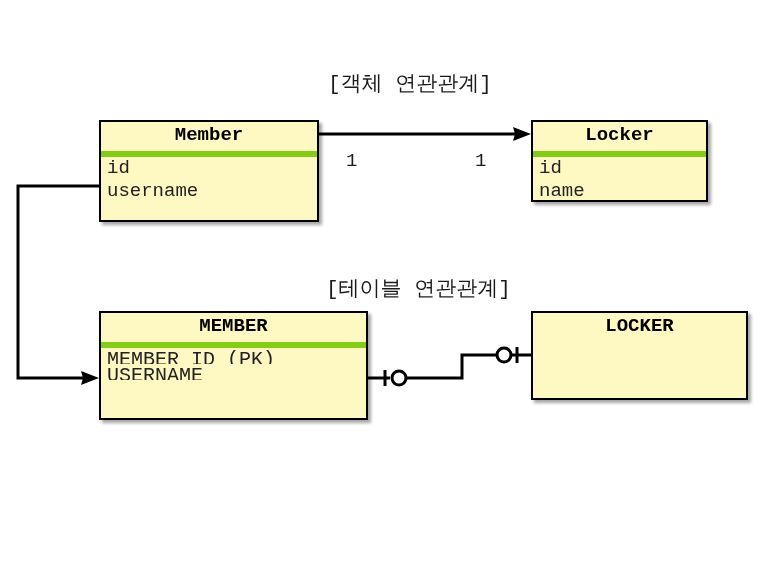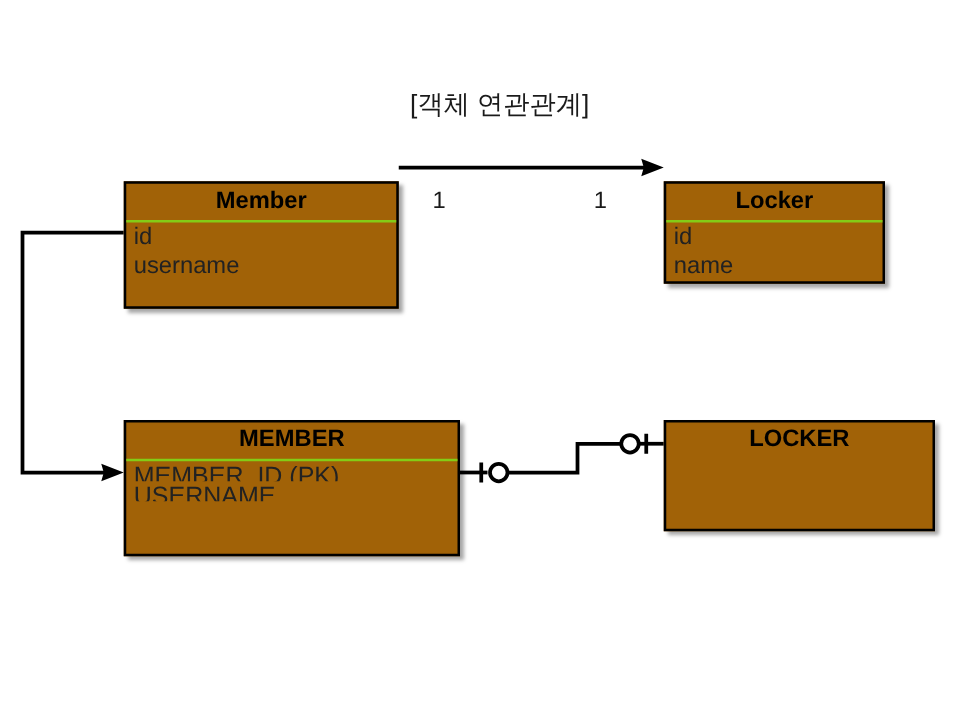--- a/index.html
+++ b/index.html
@@ -6,48 +6,47 @@
     margin: 0;
     padding: 0;
     background: #ffffff;
   }
   #canvas {
     position: relative;
     width: 779px;
     height: 564px;
     background: #ffffff;
     overflow: hidden;
-    font-family: Liberation Sans, sans-serif;
+    font-family: Liberation Mono, monospace;
   }
   svg.layer {
     position: absolute;
     left: 0;
     top: 0;
     width: 779px;
     height: 564px;
   }
   
   .box {
     position: absolute;
-    background: #a16207;
+    background: #fef9c3;
     border: 2px solid #000000;
     box-sizing: border-box;
     box-shadow: 3px 3px 3px rgba(0,0,0,0.35);
-    margin-top: 25px;
   }
   .box .title {
     text-align: center;
     font-weight: bold;
     color: #000000;
     box-sizing: border-box;
     white-space: nowrap;
     overflow: hidden;
   }
   .box .rowgroup {
-    border-top: 2px solid #84cc16;
+    border-top: 6px solid #84cc16;
     box-sizing: border-box;
   }
   .box .row {
     color: #222222;
     box-sizing: border-box;
     white-space: nowrap;
     overflow: hidden;
   }
   .box .row.bold {
     font-weight: bold;
@@ -106,20 +105,21 @@
 
       <circle cx="504" cy="355" r="7" fill="#ffffff" stroke="#000000" stroke-width="3"></circle>
       <line x1="511" y1="355" x2="531" y2="355" stroke="#000000" stroke-width="3"></line>
       <line x1="517" y1="347" x2="517" y2="363" stroke="#000000" stroke-width="3"></line>
     </g>
   </svg>
 
   <div class="caption" style="left:328px; top:69px;">[객체 연관관계]</div>
 
 
+  <div class="caption" style="left:326px; top:274px;">[테이블 연관관계]</div>
 
   <div class="mult" style="left:346px; top:150px;">1</div>
   <div class="mult" style="left:475px; top:150px;">1</div>
 
   <div class="box obj" style="left:99px; top:120px; width:220px; height:102px;">
     <div class="title">Member</div>
     <div class="rowgroup">
       <div class="row">id</div>
       <div class="row">username</div>
     </div>

